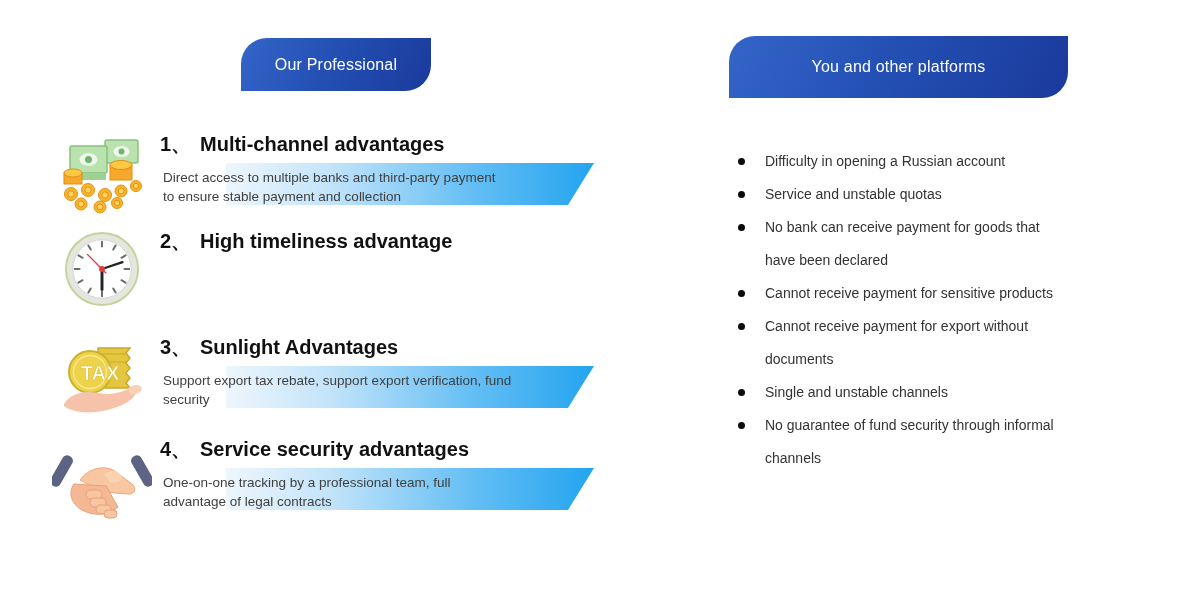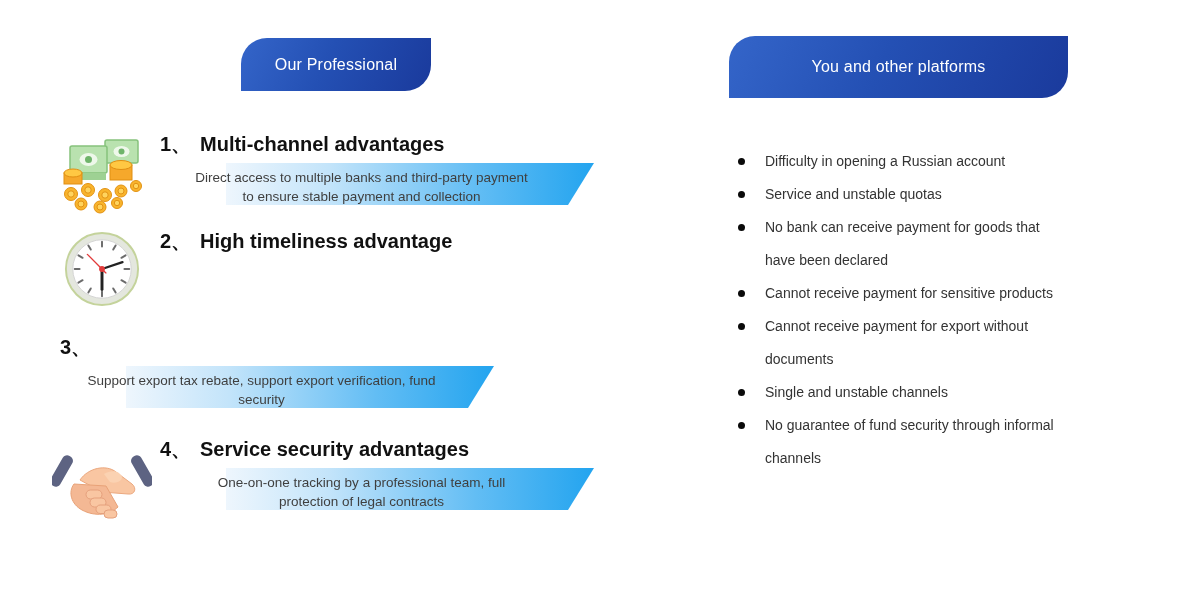--- a/index.html
+++ b/index.html
@@ -16,21 +16,21 @@
   .tab-right { left:729px; top:36px; width:339px; height:62px; }
 
   
   .adv-item { position:absolute; left:52px; display:flex; width:560px; }
   .adv-icon { width:100px; min-width:100px; display:flex; justify-content:center;
               align-items:flex-start; padding-top:2px; }
   .adv-body { padding-left:8px; }
   .adv-heading { font-size:20px; font-weight:bold; color:#111; line-height:26px;
                  display:flex; align-items:baseline; }
   .adv-num { display:inline-block; width:40px; }
-  .adv-desc-wrap { position:relative; margin-top:4px; width:400px;text-align:center; }
+  .adv-desc-wrap { position:relative; margin-top:4px; width:400px; }
   .ribbon { position:absolute; left:66px; top:2px; width:368px; height:42px;
             background:linear-gradient(90deg,#eef6fd 0%,#c3e4fa 28%,#62bdf4 68%,#23a4ef 100%);
             clip-path:polygon(0 0,100% 0,calc(100% - 26px) 100%,0 100%); z-index:0; }
   .adv-desc { position:relative; z-index:1; font-size:13.5px; line-height:18.5px;
               color:#3f3f3f; padding:8px 0 0 3px; white-space:pre-line; }
 
   
   .neg-list { position:absolute; left:737px; top:145px; width:330px; list-style:none; }
   .neg-list li { position:relative; padding-left:28px; font-size:14px; line-height:33px;
                  color:#333; }
@@ -126,23 +126,36 @@
     </div>
     <div class="adv-body">
       <div class="adv-heading">
         <span class="adv-num">2、</span>
         <span class="adv-title">High timeliness advantage</span>
       </div>
     </div>
   </div>
 
   <div class="adv-item" style="top:334px">
+    <div class="adv-icon" style="padding-top:8px">
+      <svg width="88" height="84" viewBox="0 0 88 84">
+        <path d="M40 6 h32 l-4 5 4 5 -4 5 4 5 -4 5 4 5 -4 5 4 5 h-32 Z" fill="#e6c63e" stroke="#c9a92b" stroke-width="1.5"></path>
+        <line x1="44" y1="12" x2="68" y2="12" stroke="#c9a92b" stroke-width="1"></line>
+        <line x1="44" y1="20" x2="68" y2="20" stroke="#c9a92b" stroke-width="1"></line>
+        <circle cx="32" cy="30" r="21" fill="#eed24a" stroke="#cdb02f" stroke-width="2"></circle>
+        <circle cx="32" cy="30" r="16.5" fill="none" stroke="#f8e98e" stroke-width="1.5"></circle>
+        <text x="42" y="38" font-size="20" font-weight="bold" fill="#ffffff" stroke="#d8b92f" stroke-width="0.6" text-anchor="middle" font-family="Liberation Sans, sans-serif">TAX</text>
+        <path d="M6 62 C12 52 26 48 40 51 C52 53.5 64 51 76 44 C81 48 78 56 66 62 C50 70 28 73 14 68 C9 66.3 5 64.5 6 62 Z" fill="#f6c3aa"></path>
+        <path d="M70 46 C76 42 82 42 84 46 C84 50 78 53 72 52 Z" fill="#f9d0b8"></path>
+      </svg>
+    </div>
     <div class="adv-body">
       <div class="adv-heading">
         <span class="adv-num">3、</span>
+        <span class="adv-title">Sunlight Advantages</span>
       </div>
       <div class="adv-desc-wrap">
         <div class="ribbon"></div>
         <p class="adv-desc">Support export tax rebate, support export verification, fund
 security</p>
       </div>
     </div>
   </div>
 
   <div class="adv-item" style="top:436px">
@@ -162,21 +175,21 @@
       </svg>
     </div>
     <div class="adv-body">
       <div class="adv-heading">
         <span class="adv-num">4、</span>
         <span class="adv-title">Service security advantages</span>
       </div>
       <div class="adv-desc-wrap">
         <div class="ribbon"></div>
         <p class="adv-desc">One-on-one tracking by a professional team, full
-protection of legal contracts</p>
+advantage of legal contracts</p>
       </div>
     </div>
   </div>
 
   <ul class="neg-list">
     <li>
       <span class="bullet"></span>
       <span class="neg-text">Difficulty in opening a Russian account</span>
     </li>
     <li>

